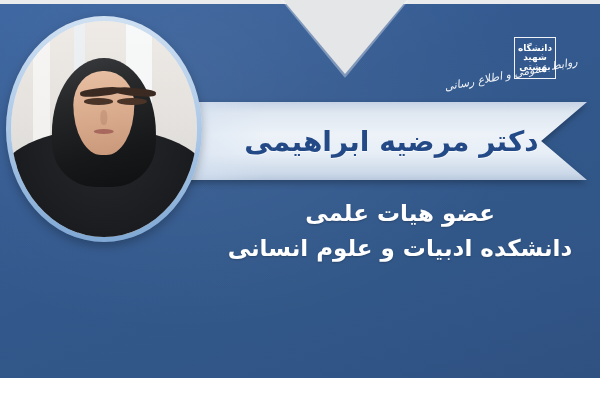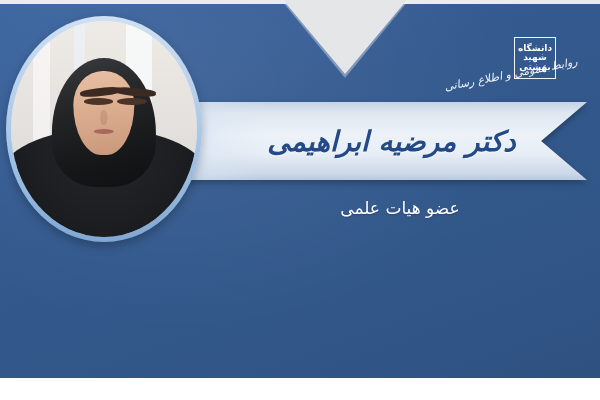--- a/index.html
+++ b/index.html
@@ -59,21 +59,20 @@
     filter: blur(1px);
   }
 
   
   .ribbon {
     position: absolute;
     left: 150px; top: 102px;
     width: 437px; height: 78px;
     z-index: 6;
     filter: drop-shadow(0 3px 3px rgba(0,0,0,0.28));
-    font-style: italic;
   }
   .ribbon-body {
     position: absolute;
     inset: 0;
     background: linear-gradient(180deg, #c6d3e5 0%, #dfe7f1 14%, #edf2f8 42%, #e7eef6 66%, #cbd8e8 92%, #b9c8de 100%);
     clip-path: polygon(0% 0%, 100% 0%, 89.5% 50%, 100% 100%, 0% 100%);
   }
   .ribbon-fade {
     position: absolute;
     left: 0; top: 0;
@@ -207,22 +206,22 @@
     left: 205px; top: 196px;
     width: 390px;
     text-align: center;
     color: #ffffff;
     direction: rtl;
     z-index: 5;
     line-height: 1.5;
     text-shadow: 0 1px 2px rgba(0,0,0,0.22);
   }
   .subtitle .line1 {
-    font-size: 17px;
-    font-weight: normal;
+    font-size: 23px;
+    font-weight: bold;
     display: block;
   }
   .subtitle .line2 {
     font-size: 23px;
     font-weight: bold;
     display: block;
   }
 
   
   .logo-group {
@@ -307,20 +306,21 @@
   </div>
 
   <div class="ribbon">
     <div class="ribbon-body"></div>
     <div class="ribbon-fade"></div>
     <div class="ribbon-text">دکتر مرضیه ابراهیمی</div>
   </div>
 
   <div class="subtitle">
     <span class="line1">عضو هیات علمی</span>
+    <span class="line2">دانشکده ادبیات و علوم انسانی</span>
   </div>
 
   <div class="logo-group">
     <div class="logo-box">
       <div class="logo-box-text">دانشگاه شهید بهشتی</div>
     </div>
     <div class="logo-calligraphy">روابط عمومی و اطلاع رسانی</div>
   </div>
 
   <div class="bottom-strip"></div>

